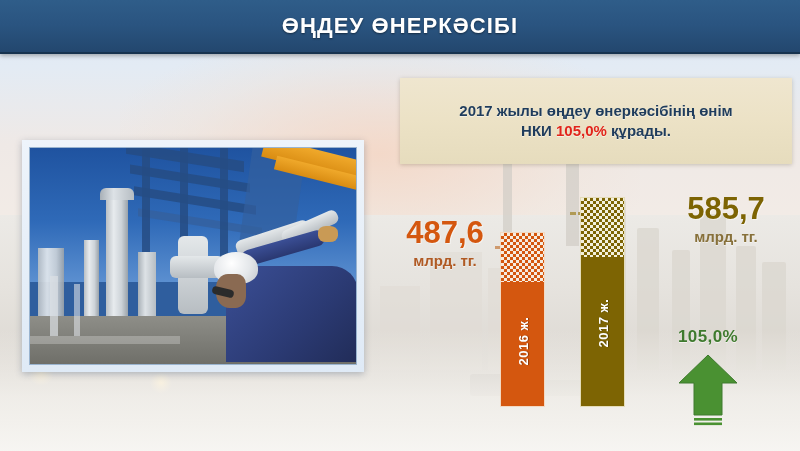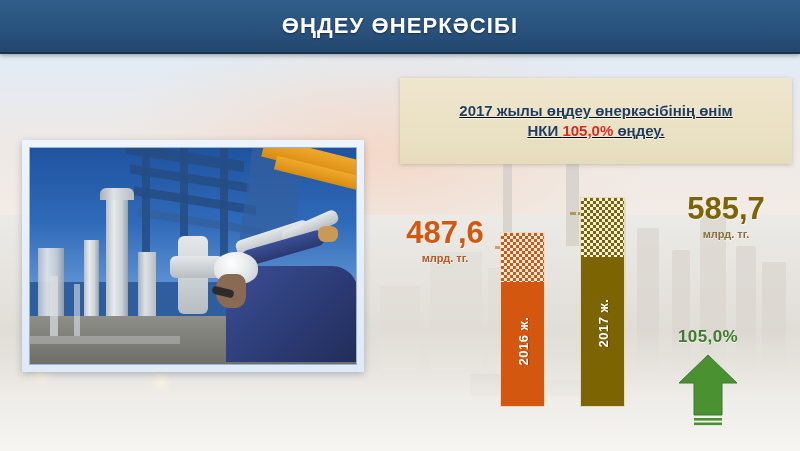--- a/index.html
+++ b/index.html
@@ -79,21 +79,21 @@
   .ph-face{position:absolute;background:#8a6a52;border-radius:40% 30% 35% 45%;}
   .ph-arm{position:absolute;background:linear-gradient(180deg,#3b4f96 0%,#2a3871 100%);border-radius:10px;}
   .ph-glove{position:absolute;background:#c99a55;border-radius:40%;}
 
   
   .callout{
     position:absolute;left:400px;top:78px;width:392px;height:86px;
     background:linear-gradient(180deg,#efe6cf 0%,#ece2c6 48%,#e6dcbd 100%);
     box-shadow:0 1px 4px rgba(90,80,50,.28);
     display:flex;flex-direction:column;align-items:center;justify-content:center;
-    box-sizing:border-box;padding:4px 10px;text-decoration:underline;
+    box-sizing:border-box;padding:4px 10px;
   }
   .callout-line{
     color:#1f3c5c;font-size:15px;font-weight:bold;line-height:1.33;
     text-align:center;white-space:nowrap;
     text-shadow:0 1px 0 rgba(255,255,255,.55);
   }
   .hl-red{color:#e1251b;}
 
   
   .chart{position:absolute;left:395px;top:185px;width:405px;height:240px;}
@@ -129,21 +129,21 @@
     color:#ffffff;font-size:13px;font-weight:bold;white-space:nowrap;
     letter-spacing:.5px;text-shadow:0 1px 1px rgba(0,0,0,.35);
   }
   .bar-2016 .bar-label{top:62%;}
   .bar-2017 .bar-label{top:60%;}
 
   
   .val{position:absolute;text-align:center;}
   .val-num{font-size:31px;font-weight:bold;line-height:1;white-space:nowrap;
     text-shadow:1px 1px 0 rgba(255,255,255,.5);}
-  .val-unit{font-size:11px;font-weight:bold;margin-top:4px;white-space:nowrap;
+  .val-unit{font-size:15px;font-weight:bold;margin-top:4px;white-space:nowrap;
     text-shadow:0 1px 0 rgba(255,255,255,.5);}
   .val-2016{left:0px;top:32px;width:100px;}
   .val-2016 .val-num{color:#d4570f;}
   .val-2016 .val-unit{color:#b05a24;}
   .val-2017{left:232px;top:8px;width:110px;padding-left:44px;}
   .val-2017 .val-num{color:#7d6403;}
   .val-2017 .val-unit{color:#87703a;}
 
   
   .lead{position:absolute;}
@@ -233,21 +233,21 @@
       <div class="ph-face" style="left:186px;top:126px;width:30px;height:34px;"></div>
       <div class="ph-el" style="left:182px;top:140px;width:22px;height:8px;background:#2b2b2b;border-radius:4px;transform:rotate(14deg);"></div>
     </div>
   </div>
 
   <div class="callout">
     <div class="callout-line">
       <span>2017 жылы өңдеу өнеркәсібінің өнім</span>
     </div>
     <div class="callout-line">
-      <span>НКИ </span><span class="hl-red">105,0%</span><span> өңдеу.</span>
+      <span>НКИ </span><span class="hl-red">105,0%</span><span> құрады.</span>
     </div>
   </div>
 
   <div class="chart">
 
     <div class="lead lead-h lead-2016-h"></div>
     <div class="lead lead-v lead-2016-v"></div>
     <div class="lead lead-h lead-2017-h"></div>
     <div class="lead lead-v lead-2017-v"></div>
 

